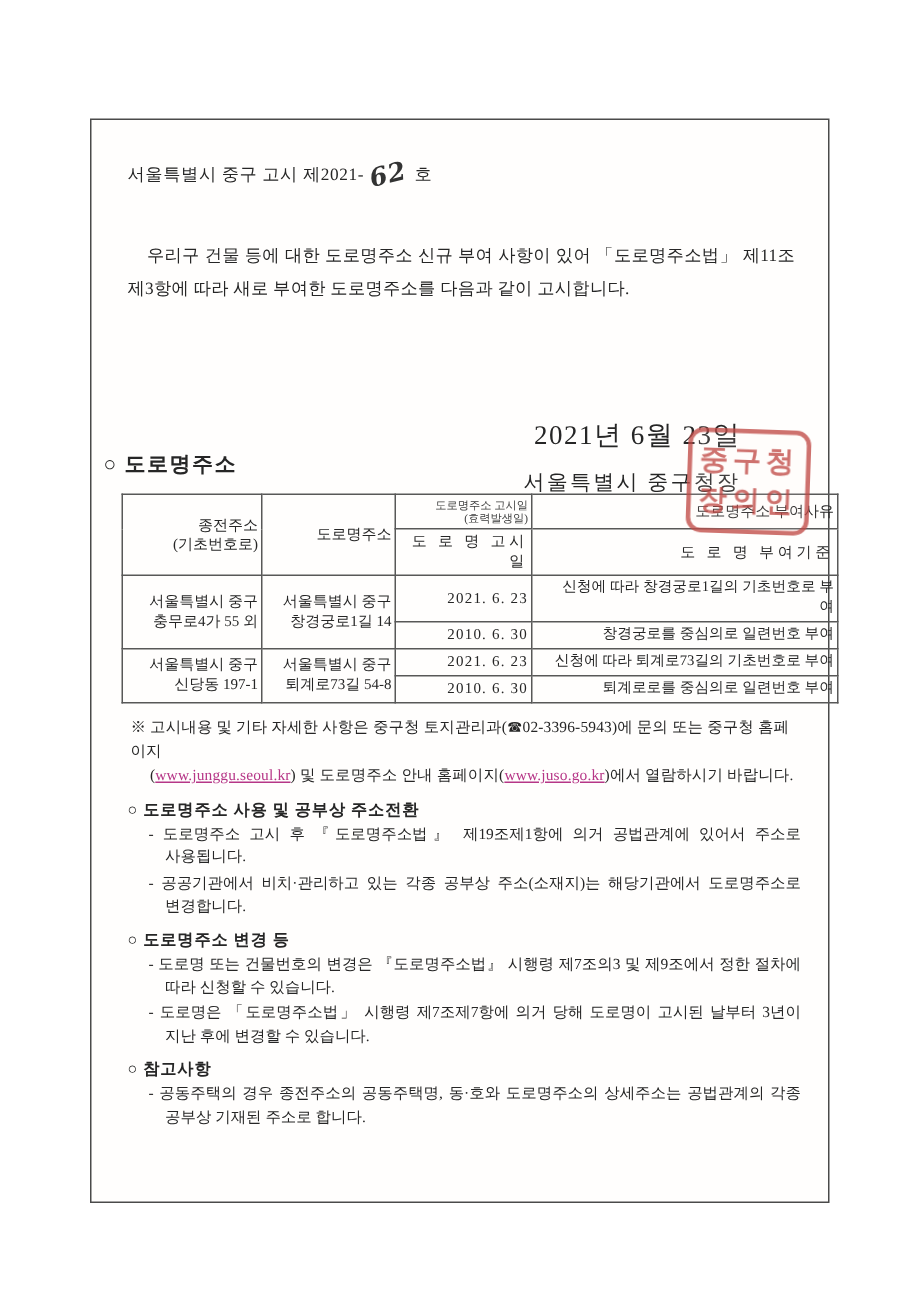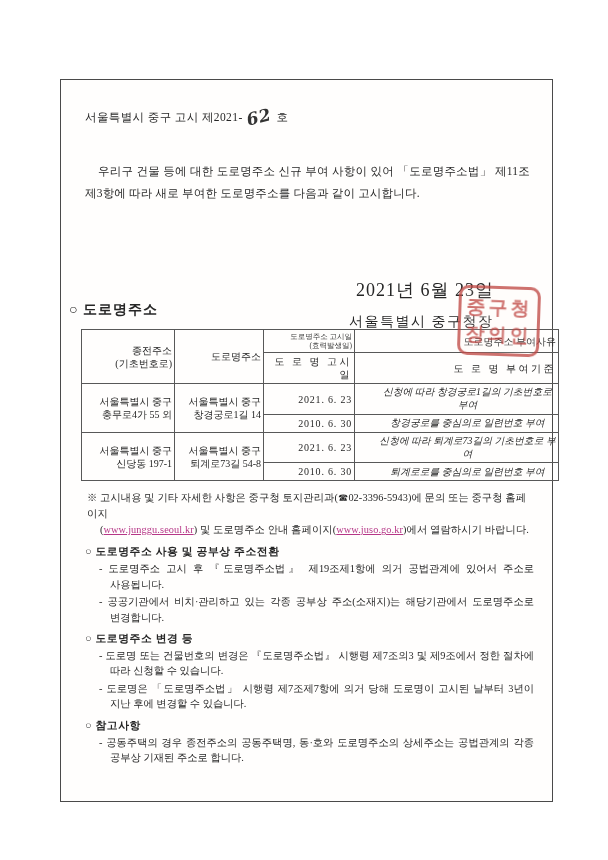--- a/index.html
+++ b/index.html
@@ -35,21 +35,21 @@
   .stamp-row{font-size:19px;font-weight:bold;color:#c14b47;letter-spacing:3px;line-height:1;}
   .sec-heading{margin:0 0 0 8px;font-size:14px;font-weight:bold;letter-spacing:1px;}
   .addr-table{
     border-collapse:collapse;margin:10px 0 0 20px;width:465px;
     font-size:10px;table-layout:fixed;border:1.5px solid #474747;
   }
   .addr-table td{border:1px solid #585858;text-align:right;padding:2px 2px;line-height:1.3;}
   .addr-table .small{font-size:7.5px;line-height:1.25;color:#3a3a3a;}
   .addr-table .dashed{border-bottom:1px dashed #8a8a8a;}
   .addr-table .spread{letter-spacing:2.5px;}
-  .addr-table .reason{text-align:center;padding-left:24px;font-size:9.8px;font-style:italic;}
+  .addr-table .reason{text-align:right;padding-left:11px;font-size:9.8px;}
   .addr-table .datec{letter-spacing:0.8px;}
   .c1{width:88px;} .c2{width:84px;border-radius:19px;} .c3{width:86px;} .c4{width:199px;}
   .note{margin:9px 16px 0 26px;font-size:10.3px;line-height:1.55;letter-spacing:0.1px;}
   .note .ind{padding-left:13px;}
   a.doc-link{color:#b63687;text-decoration:underline;cursor:pointer;}
   .sec{margin-top:7px;}
   .sec .sec-title{margin-left:24px;font-size:10.8px;font-weight:bold;letter-spacing:0.6px;}
   .sec .item{
     margin:2px 18px 0 38px;font-size:10.3px;line-height:1.5;
     text-align:justify;word-break:keep-all;padding-left:11px;text-indent:-11px;

